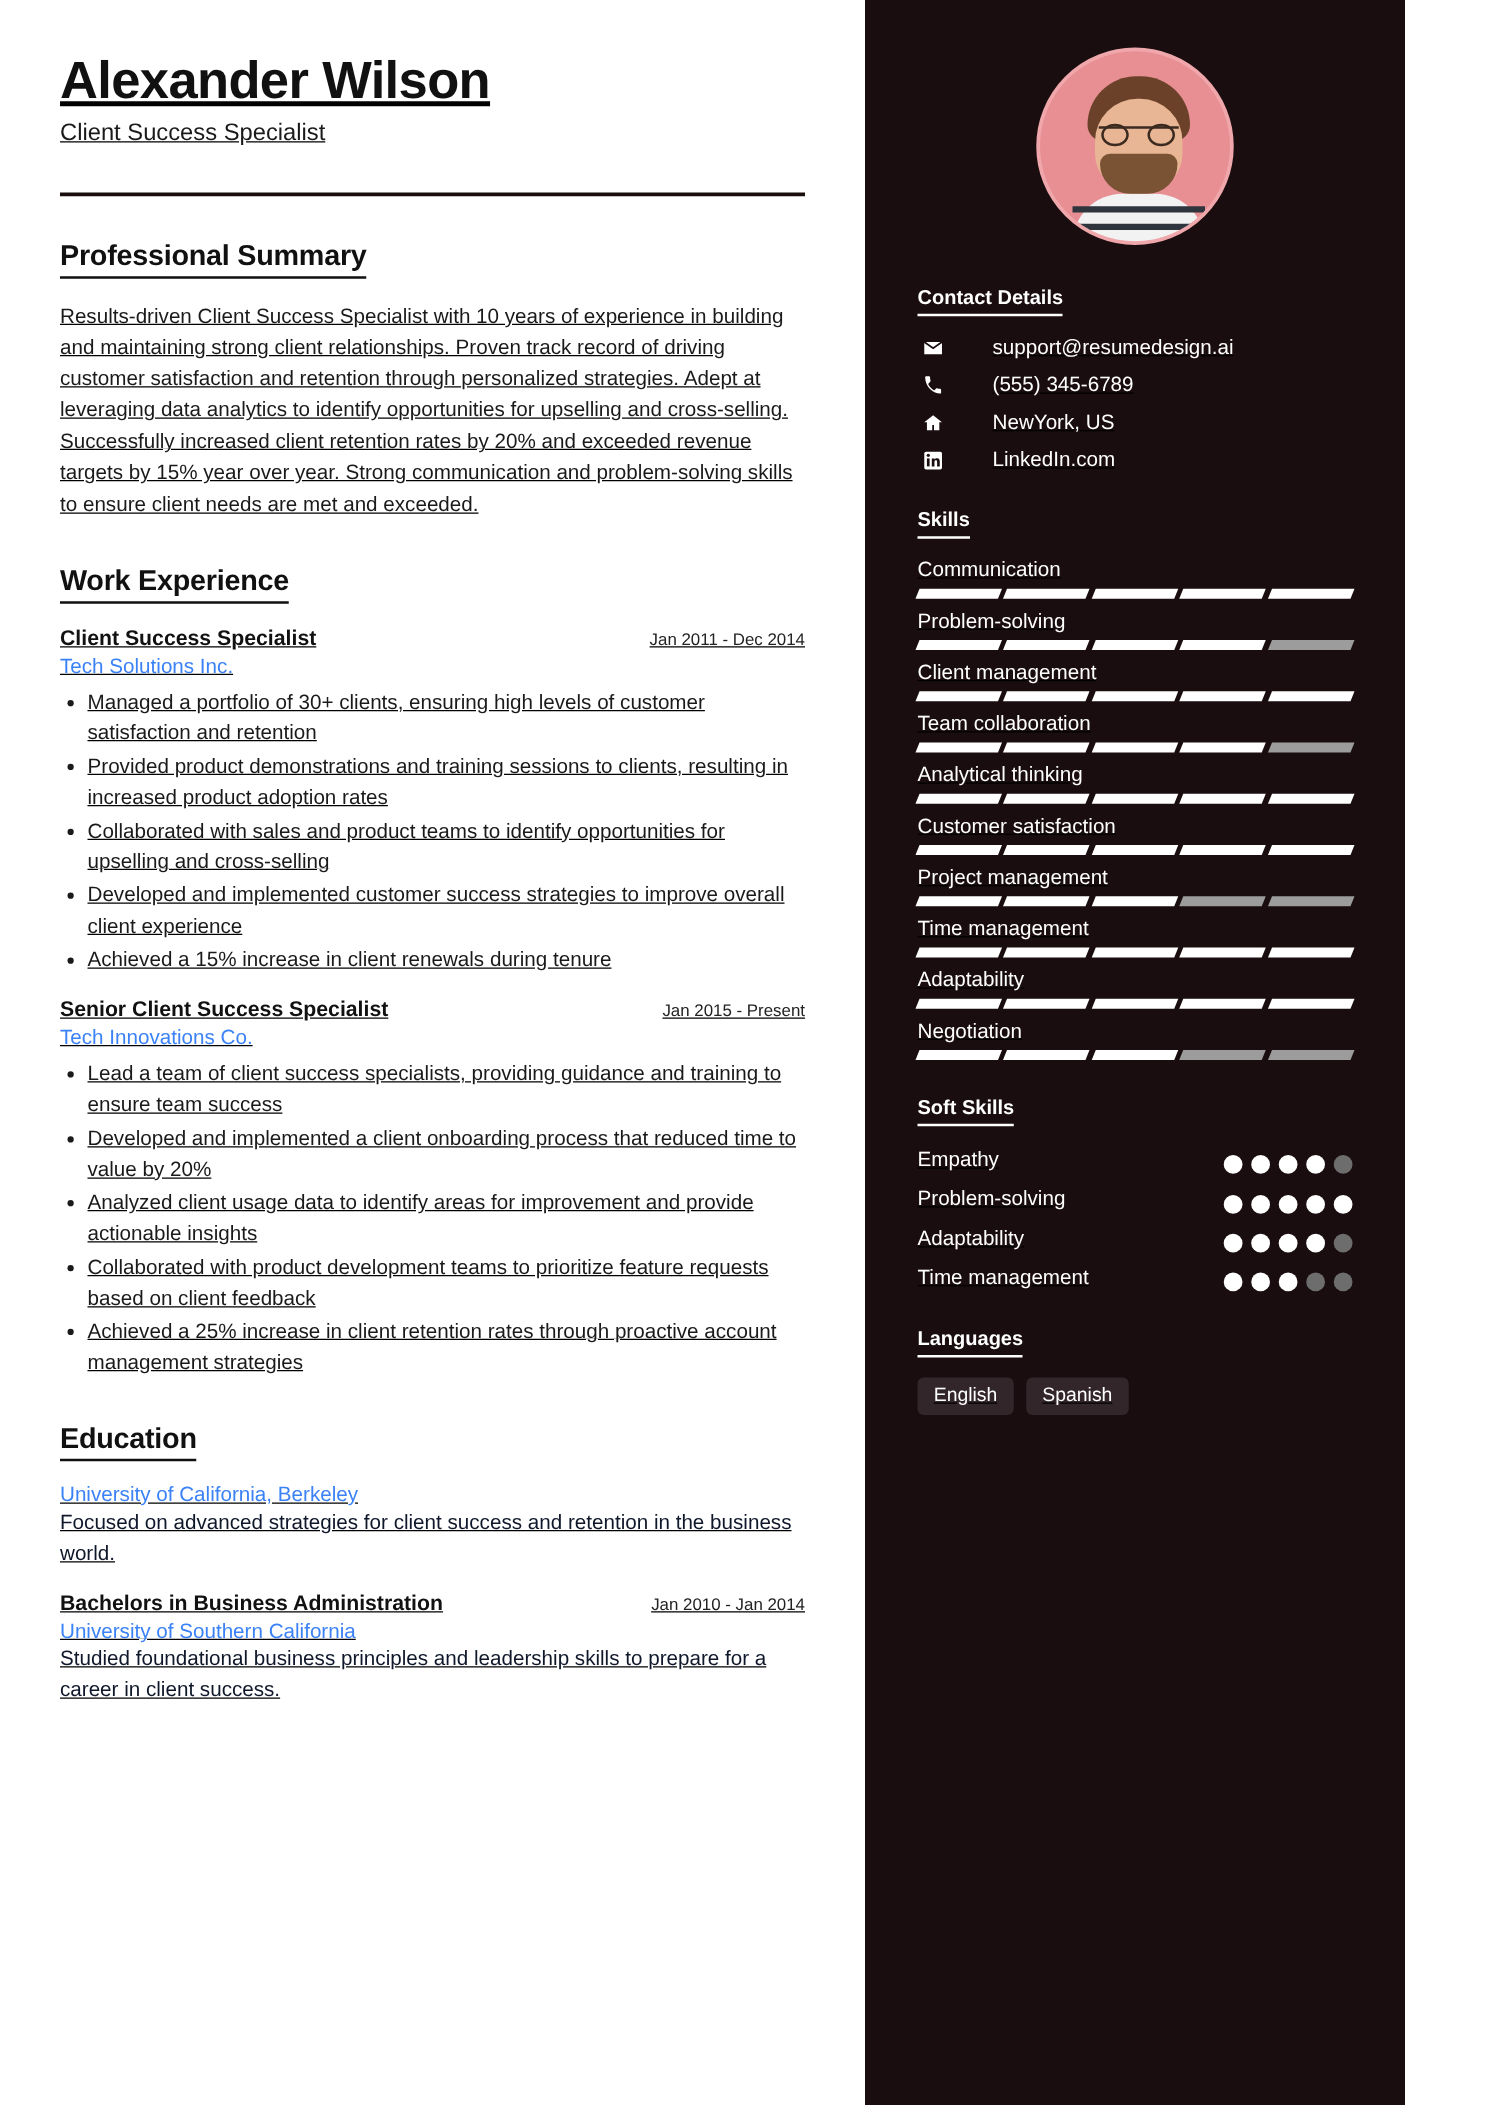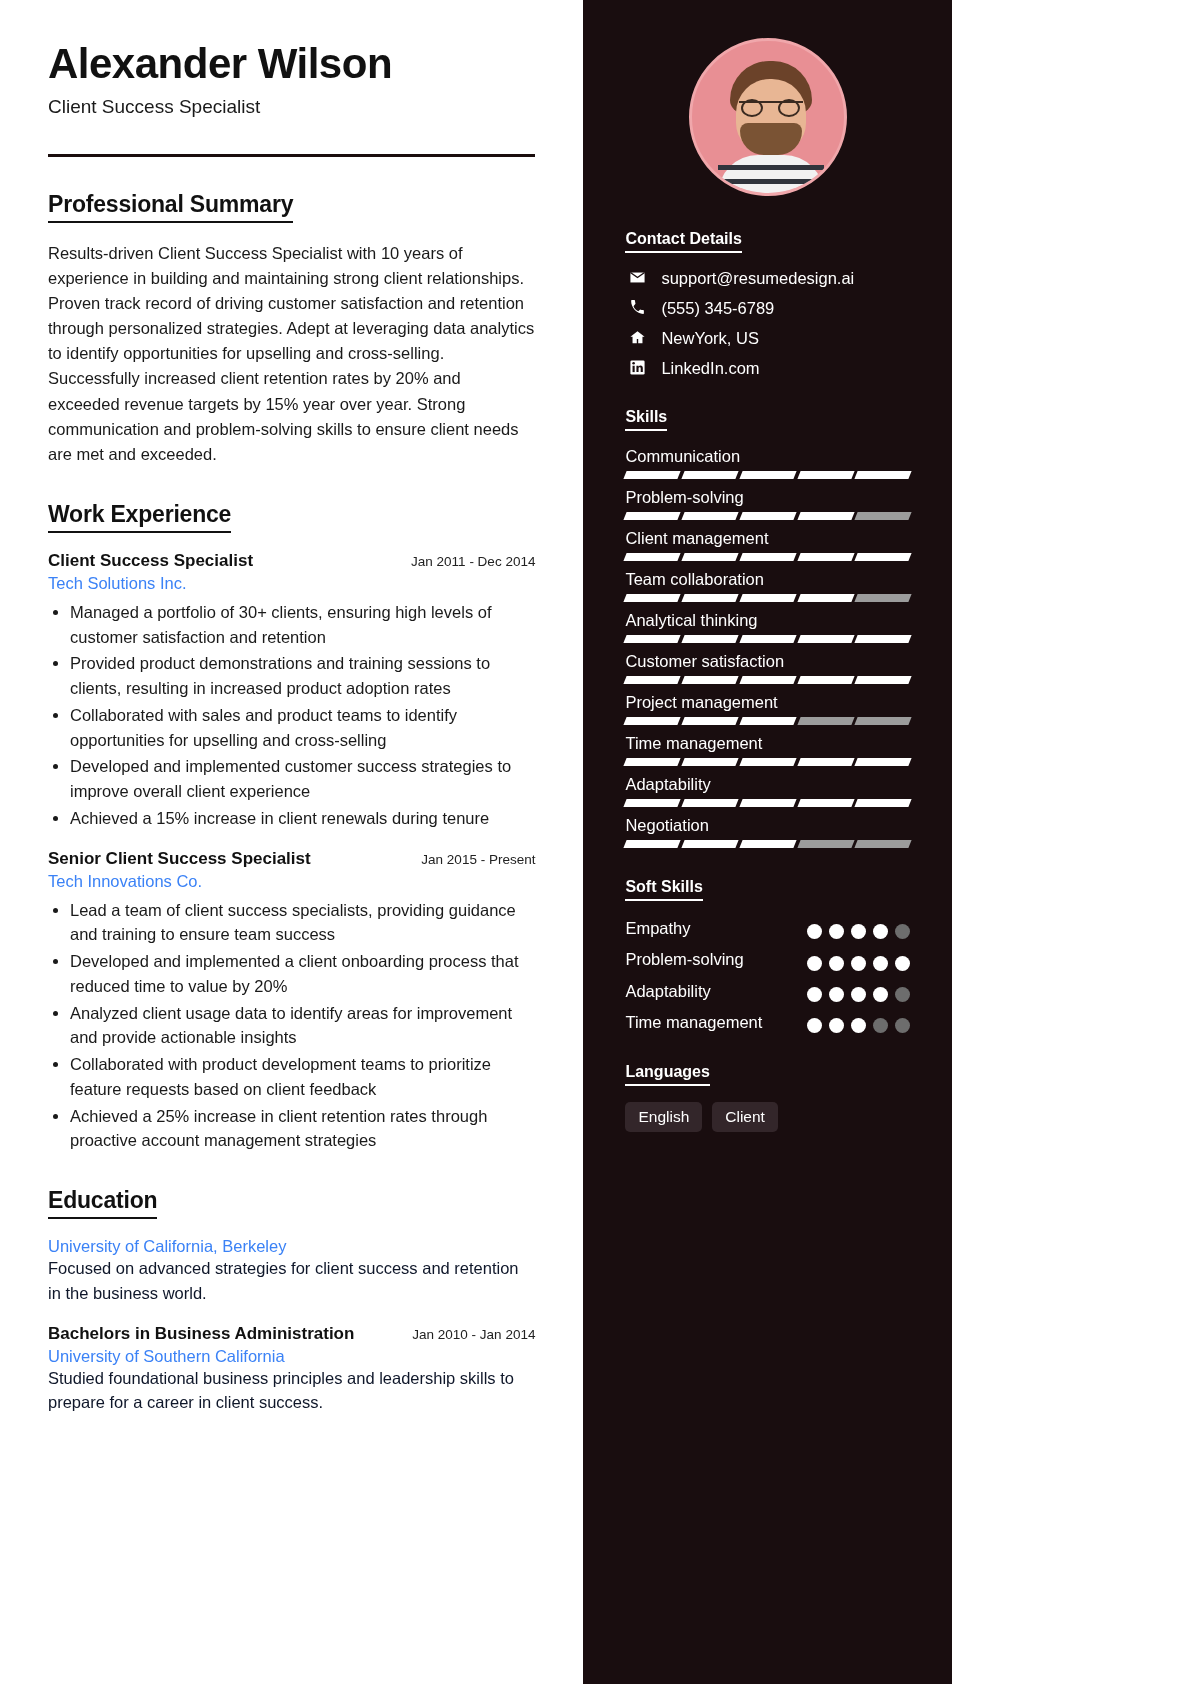--- a/index.html
+++ b/index.html
@@ -7,22 +7,23 @@
   body {
     width: 1200px;
     height: 1684px;
     font-family: "Liberation Sans", sans-serif;
     background: #ffffff;
     overflow: hidden;
   }
 
   .resume {
     display: flex;
-    width: 952px;
+    width: 1124px;
     height: 1684px;
+    text-decoration: underline;
   }
 
   
   .main-col {
     width: 740px;
     background: #ffffff;
     padding: 42px 48px 0 48px;
   }
 
   .name {
@@ -190,23 +191,25 @@
     font-weight: bold;
     color: #ffffff;
     display: inline-block;
     border-bottom: 2px solid #ffffff;
     padding-bottom: 3px;
     margin-bottom: 16px;
   }
 
   .contact-item {
     display: flex;
+    align-items: center;
     margin-bottom: 11px;
     font-size: 16.5px;
     color: #ffffff;
+    gap: 24px;
   }
 
   .contact-icon {
     width: 24px;
     margin-right: 12px;
     display: flex;
     justify-content: center;
     flex-shrink: 0;
   }
   .contact-icon svg { display: block; }
@@ -546,18 +549,18 @@
               <span class="dot off"></span>
             </div>
           </div>
         </div>
     </div>
 
     <div class="side-section">
       <div class="side-title">Languages</div>
       <div class="lang-list" id="lang-items">
           <span class="lang-pill">English</span>
-          <span class="lang-pill">Client</span>
+          <span class="lang-pill">Spanish</span>
         </div>
     </div>
 
   </div>
 </div>
 
 </body></html>

